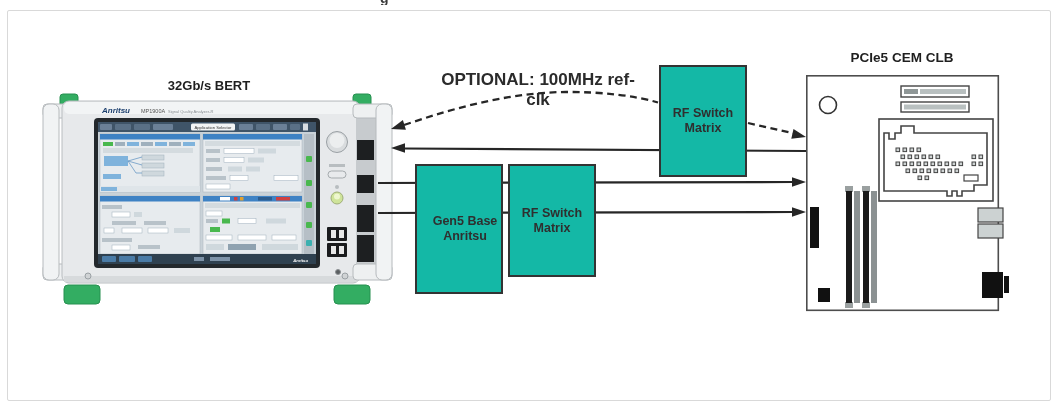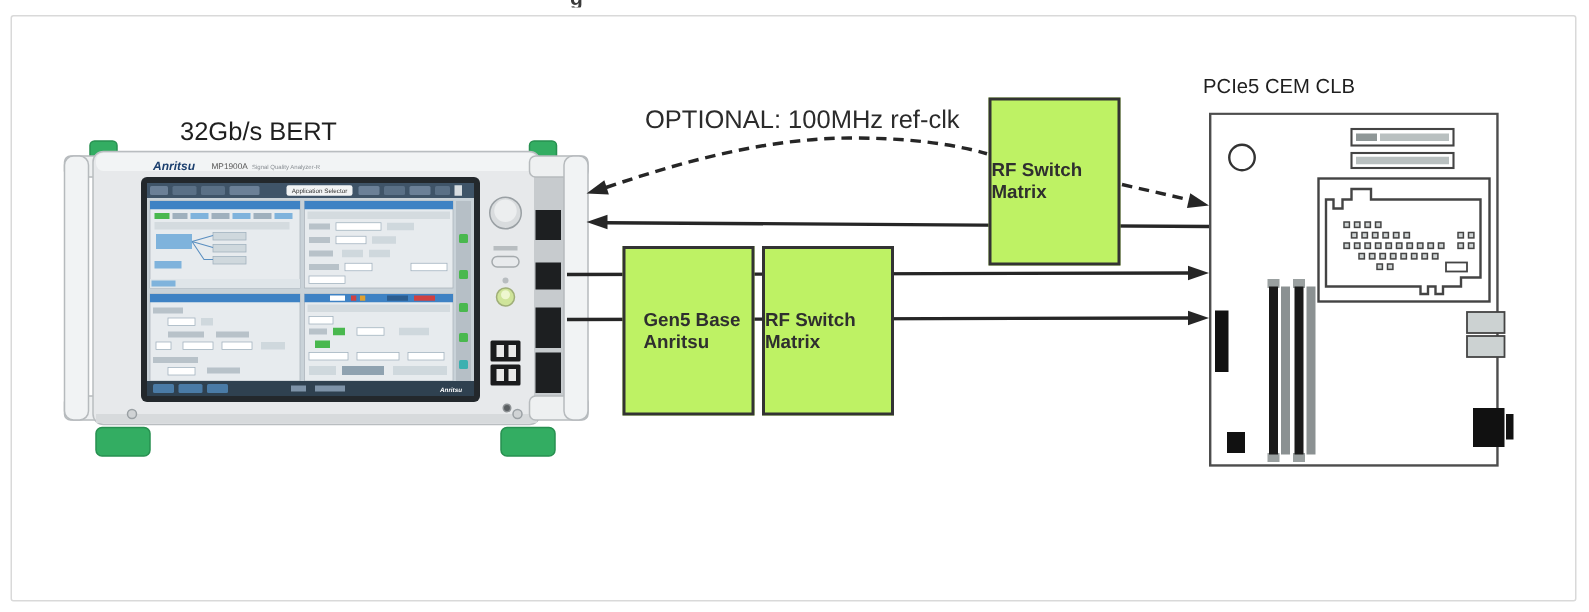--- a/index.html
+++ b/index.html
@@ -1,26 +1,26 @@
 <!DOCTYPE html>
 <html><head>
 <meta charset="utf-8">
 <style>
   html,body{margin:0;padding:0;background:#ffffff;}
   .stage{position:relative;width:1059px;height:408px;background:#fff;font-family:"Liberation Sans",sans-serif;overflow:hidden;}
   .frame{position:absolute;left:7px;top:10px;width:1042px;height:389px;border:1px solid #d9d9d9;border-radius:2px;background:#fff;}
   .heading-clip{position:absolute;left:380px;top:0;width:22px;height:5px;overflow:hidden;}
   .heading-clip span{display:block;transform:translateY(-10px);font-weight:bold;font-size:14px;color:#3a3a3a;}
-  .diagram-label{position:absolute;text-align:left;font-weight:normal;color:#1f1f1f;}
-  .lbl-bert{left:120px;top:78px;width:200px;font-size:17px;}
+  .diagram-label{position:absolute;text-align:center;font-weight:bold;color:#1f1f1f;}
+  .lbl-bert{left:109px;top:78px;width:200px;font-size:13px;}
   .lbl-clb{left:802px;top:50px;width:200px;font-size:13.5px;}
   .lbl-optional{left:430px;top:70px;width:216px;font-size:17px;color:#2b2b2b;}
-  .gbox{position:absolute;background:#bef264;border:2px solid #333333;display:flex;flex-direction:column;align-items:flex-start;justify-content:center;box-sizing:border-box;z-index:6;}
+  .gbox{position:absolute;background:#14b8a6;border:2px solid #333333;display:flex;flex-direction:column;align-items:center;justify-content:center;box-sizing:border-box;z-index:6;}
   .gbox .l{font-weight:bold;font-size:12.5px;line-height:15px;color:#2f2f2f;text-align:center;}
-  .box-gen5{left:415px;top:164px;width:88px;height:113px;padding-left:12px;}
+  .box-gen5{left:415px;top:164px;width:88px;height:130px;padding-left:12px;}
   .box-rf-main{left:508px;top:164px;width:88px;height:113px;}
   .box-rf-ref{left:659px;top:65px;width:88px;height:112px;}
   .arrows{position:absolute;left:0;top:0;z-index:5;}
   .bert-svg{position:absolute;left:42px;top:92px;z-index:3;}
   .clb-svg{position:absolute;left:806px;top:75px;z-index:4;}
 </style>
 </head>
 <body>
 
 <div class="stage">

